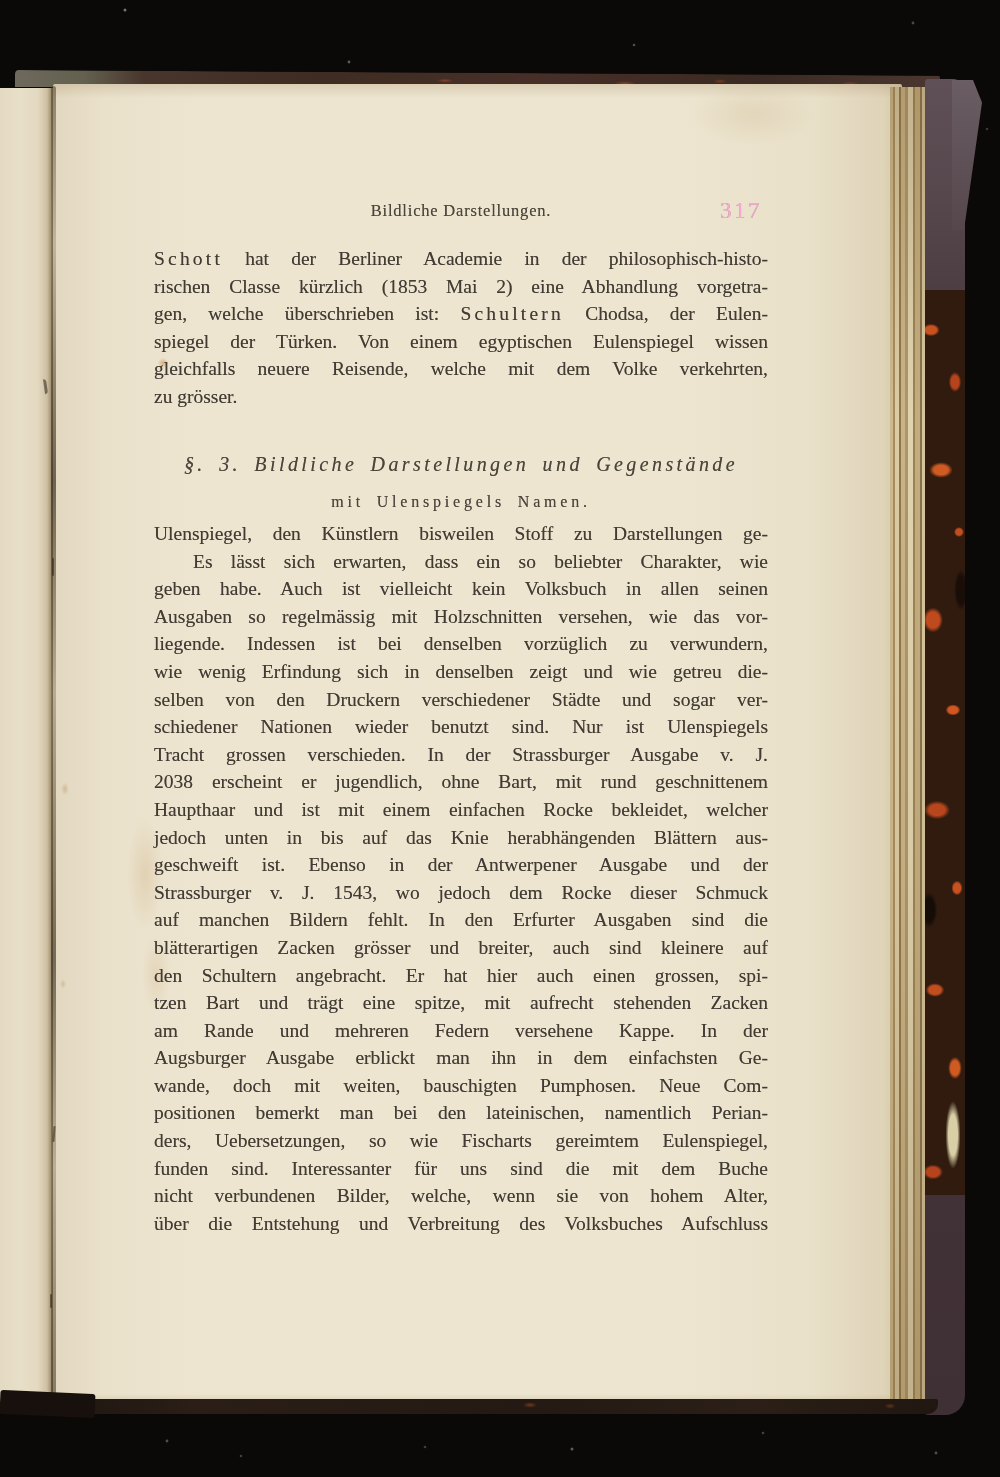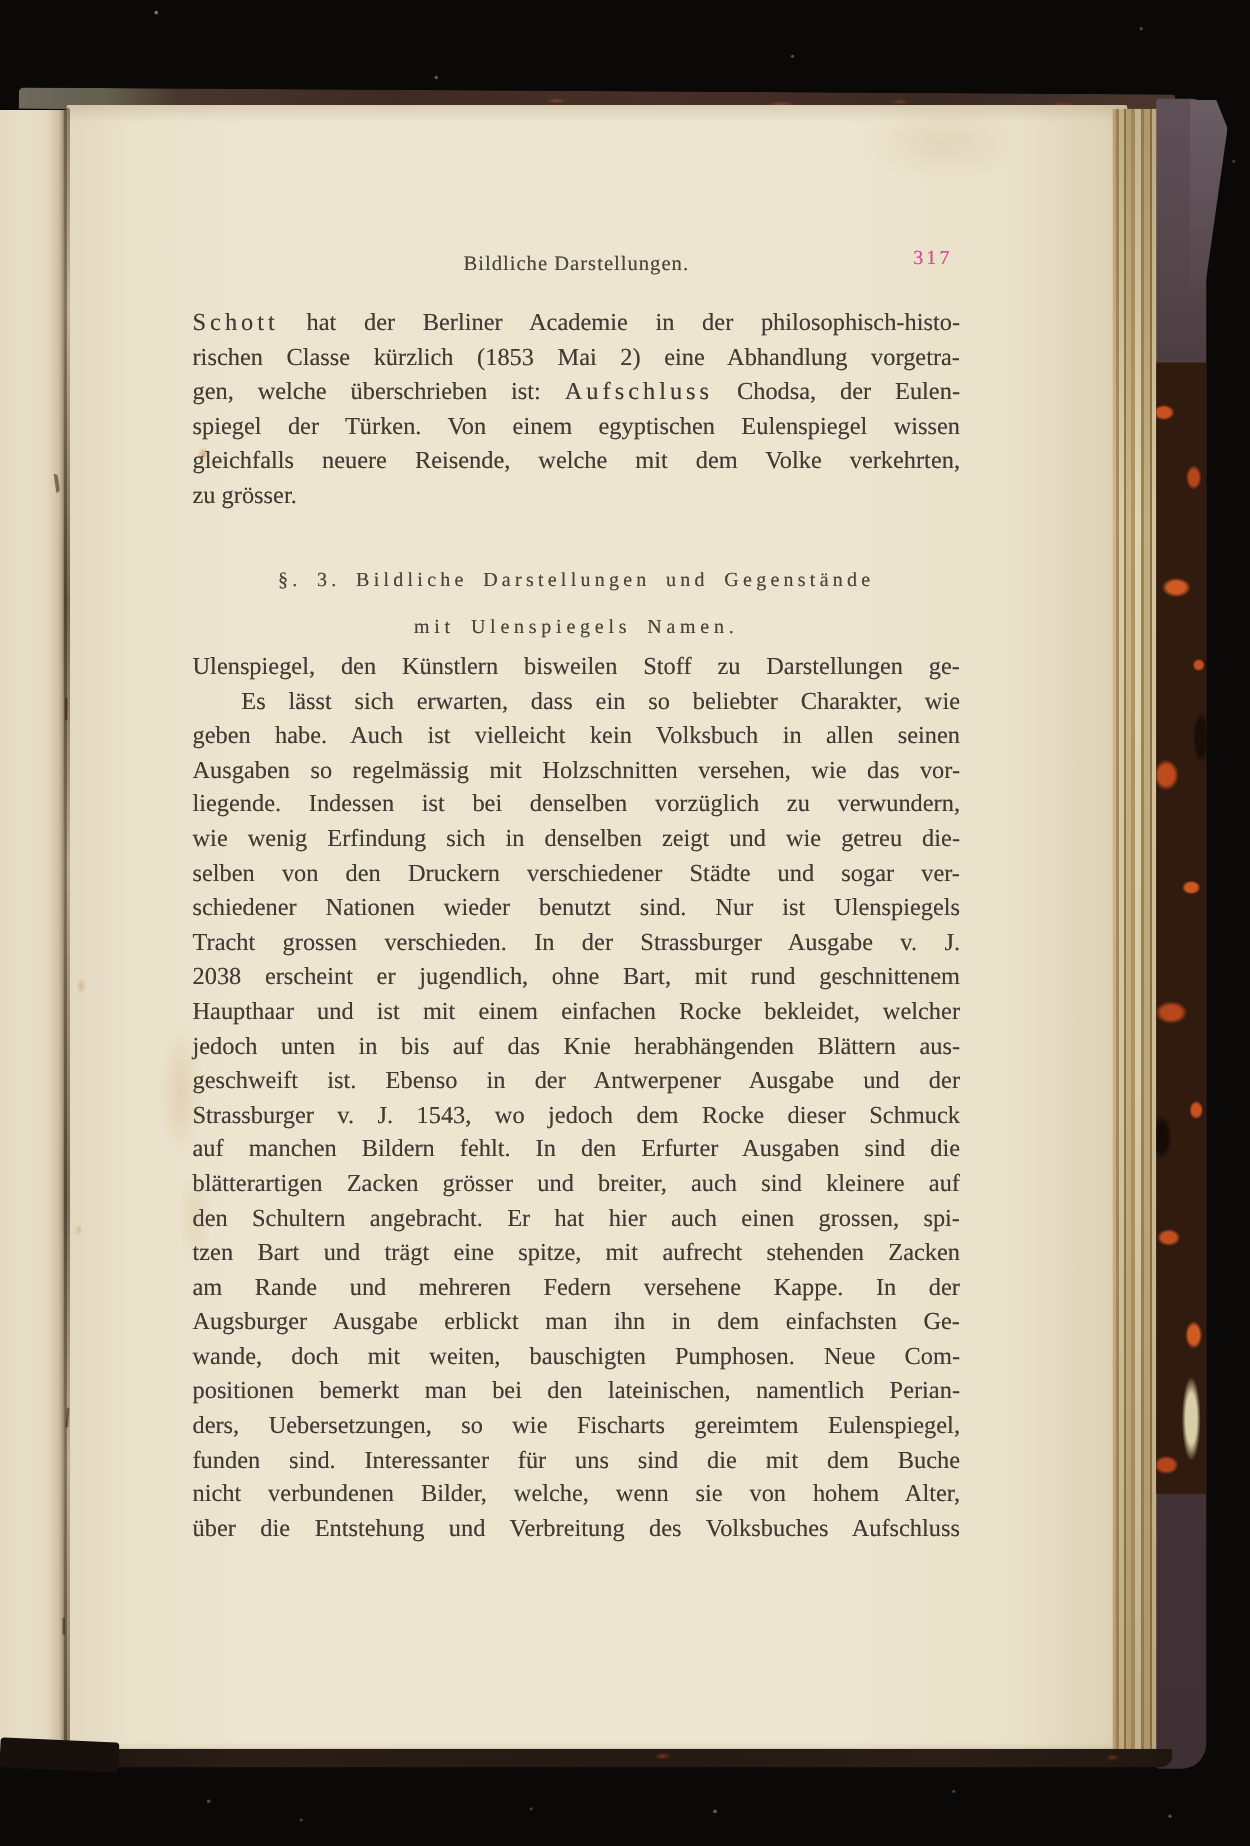--- a/index.html
+++ b/index.html
@@ -93,33 +93,33 @@
       linear-gradient(90deg,#1d1510 0,#2a1e16 18%,#241a13 55%,#2b1f17 80%,#201710 100%);}
   .corner-bl{position:absolute;left:0;top:1392px;width:95px;height:24px;background:#17100c;
     transform:rotate(2.5deg);border-radius:3px;}
 
   
   .text-layer{position:absolute;left:154px;top:0;width:614px;height:1477px;color:#413b34;
     text-shadow:0 0 .5px rgba(70,60,50,.55);}
   .running-header{position:absolute;top:201px;left:0;width:614px;height:24px;}
   .rh-title{position:absolute;left:0;right:0;text-align:center;font-size:16.5px;
     letter-spacing:.8px;color:#4b453c;}
-  .rh-num{position:absolute;right:6px;top:-3px;font-size:16px;letter-spacing:2.5px;color:#ec4899;}
+  .rh-num{position:absolute;right:6px;top:-3px;font-size:23px;letter-spacing:2.5px;color:#f9a8d4;}
 
   .para{position:absolute;left:0;width:614px;font-size:19.5px;}
   .line{height:27.6px;line-height:27.6px;text-align:justify;text-align-last:justify;
     white-space:nowrap;overflow:visible;}
   .pend{text-align-last:left;}
   .indent{padding-left:39px;}
   .sperr{letter-spacing:3.2px;}
   .p1{top:245px;}
   .p2{top:520px;}
 
   .heading{position:absolute;top:446px;left:0;width:614px;text-align:center;color:#4a443b;}
-  .h1{font-size:16px;letter-spacing:3.4px;word-spacing:5px;line-height:37px;white-space:nowrap;}
+  .h1{font-size:20px;letter-spacing:3.4px;word-spacing:5px;line-height:37px;white-space:nowrap;font-style:italic;}
   .h2{font-size:16px;letter-spacing:3.8px;word-spacing:5px;line-height:37px;}
 </style>
 </head>
 <body>
 
 <div id="screen">
 
   <div class="dust"></div>
 
   <div class="top-edge"></div>
@@ -140,21 +140,21 @@
   <div class="text-layer">
 
     <div class="running-header">
       <span class="rh-title">Bildliche Darstellungen.</span>
       <span class="rh-num">317</span>
     </div>
 
     <div class="para p1">
       <div class="line"><span class="sperr">Schott</span><span> hat der Berliner Academie in der philosophisch-histo-</span></div>
       <div class="line">rischen Classe kürzlich (1853 Mai 2) eine Abhandlung vorgetra-</div>
-      <div class="line"><span>gen, welche überschrieben ist: </span><span class="sperr">Aufschluss</span><span> Chodsa, der Eulen-</span></div>
+      <div class="line"><span>gen, welche überschrieben ist: </span><span class="sperr">Schultern</span><span> Chodsa, der Eulen-</span></div>
       <div class="line">spiegel der Türken. Von einem egyptischen Eulenspiegel wissen</div>
       <div class="line">gleichfalls neuere Reisende, welche mit dem Volke verkehrten,</div>
       <div class="line pend">zu grösser.</div>
     </div>
 
     <div class="heading">
       <div class="h1">§. 3. Bildliche Darstellungen und Gegenstände</div>
       <div class="h2">mit Ulenspiegels Namen.</div>
     </div>
 

